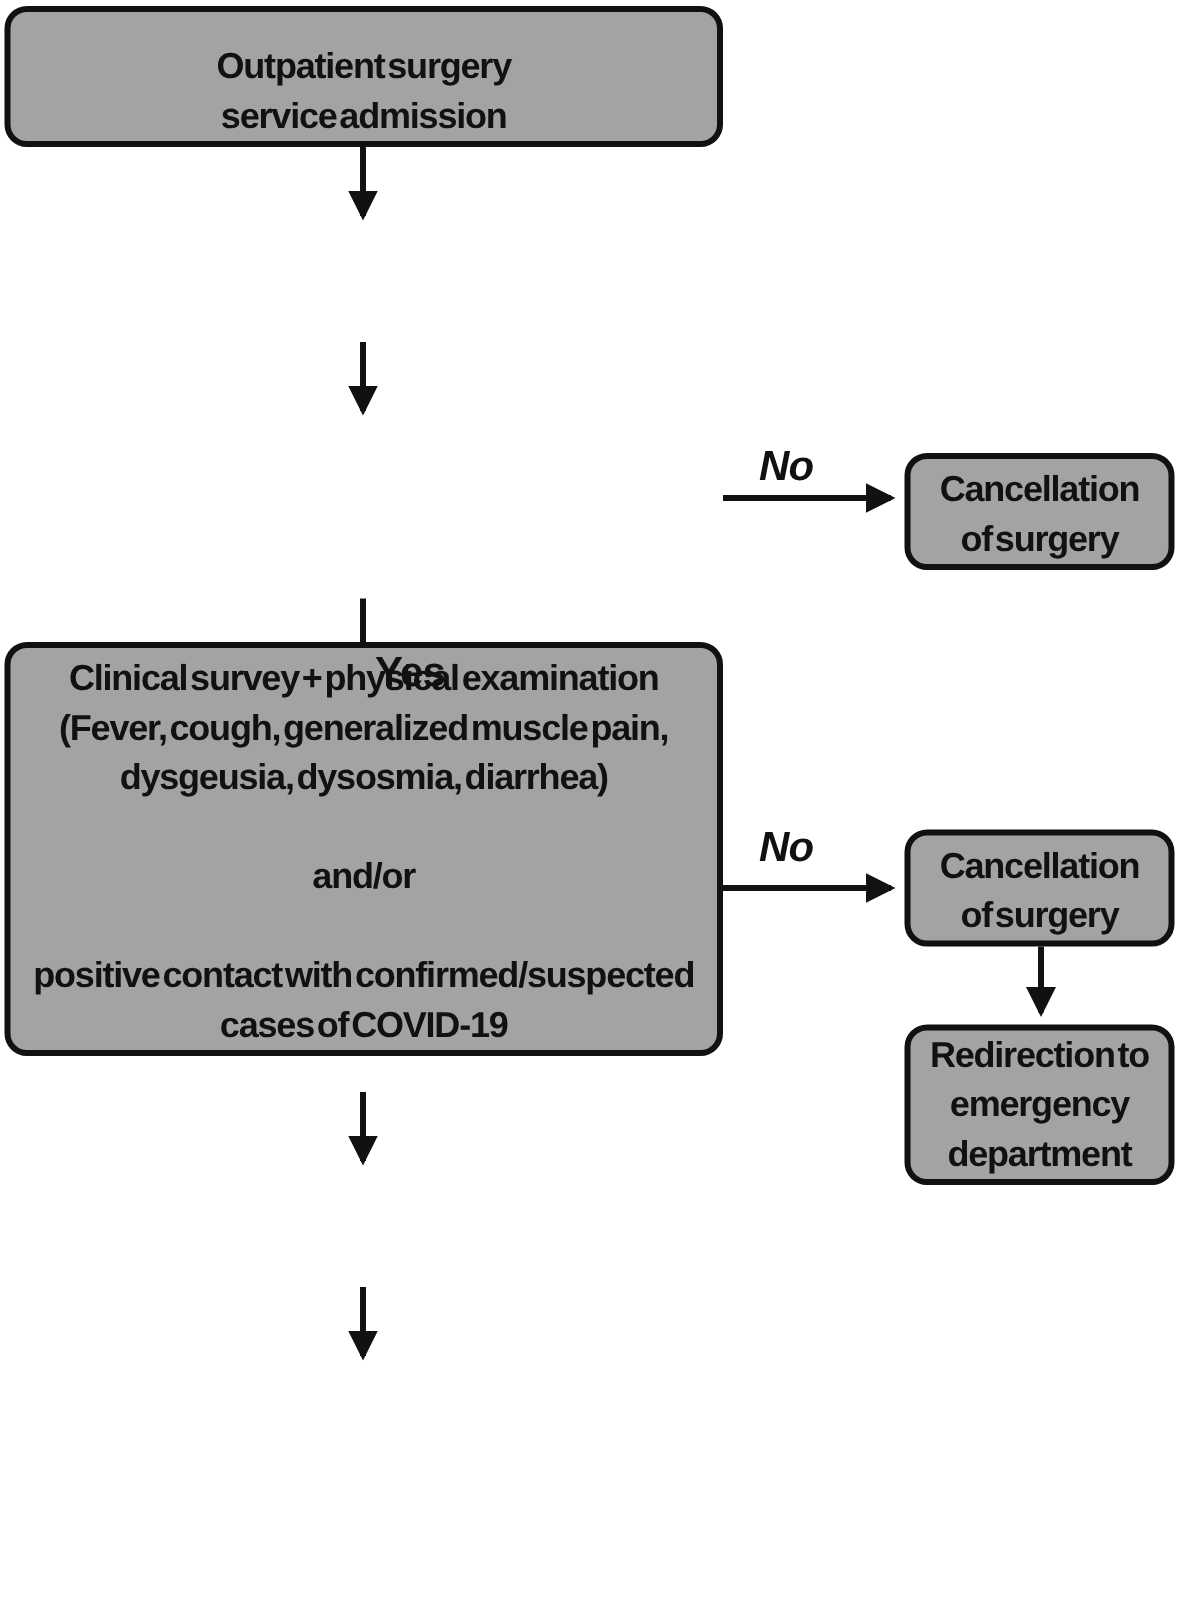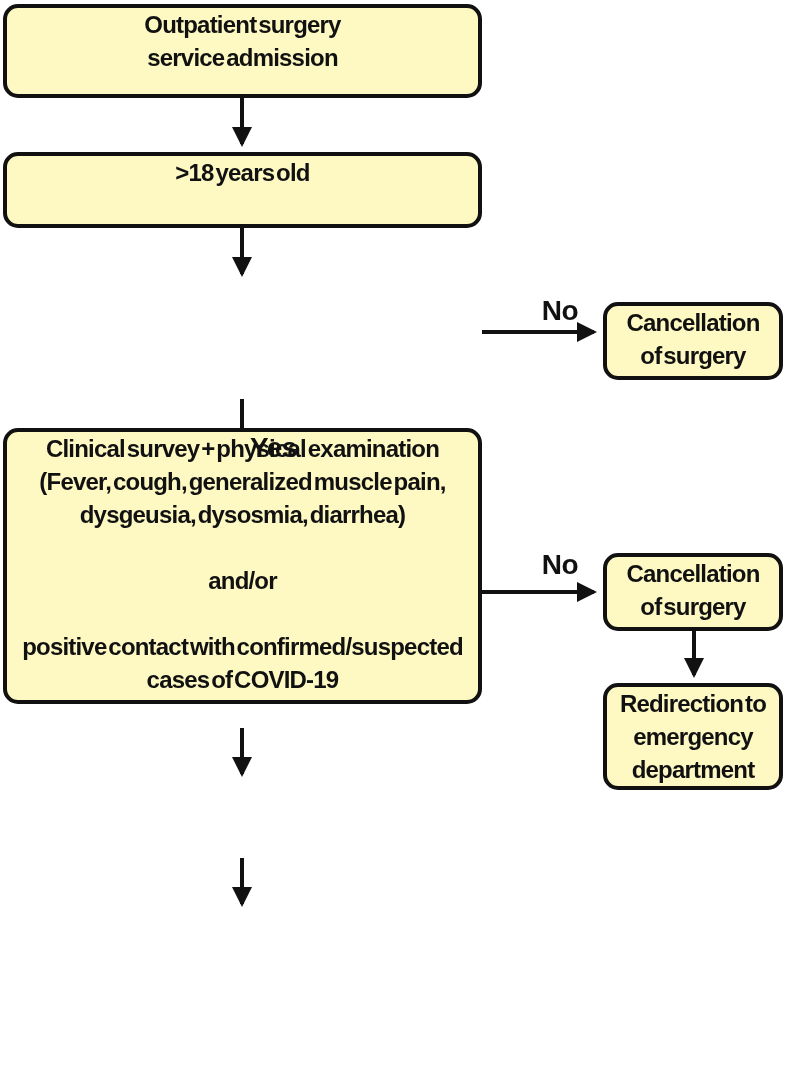--- a/index.html
+++ b/index.html
@@ -16,23 +16,23 @@
     left: 0; top: 0;
     width: 790px; height: 1069px;
   }
   .edges line { stroke: #111111; stroke-width: 4; }
   .edges marker path { fill: #111111; }
   .box {
     position: absolute;
     box-sizing: border-box;
     border: 4px solid #111111;
     border-radius: 15px;
-    background: #fef9c3;
+    background: #a3a3a3;
     display: flex;
-    align-items: flex-start;
+    align-items: flex-end;
     justify-content: center;
   }
   .txt {
     display: block;
     white-space: pre;
     text-align: center;
     font-weight: 700;
     font-size: 24px;
     line-height: 33px;
     letter-spacing: -0.8px;
@@ -41,21 +41,21 @@
   }
   .edge-label {
     position: absolute;
     font-weight: 700;
     font-size: 28px;
     line-height: 30px;
     letter-spacing: -0.5px;
     color: #111111;
     white-space: pre;
   }
-  .centered { text-align: right; }
+  .centered { text-align: left; font-style: italic; }
 
   
   .n-admission  { left: 3px;   top: 4px;   width: 479px; height: 94px;  }
   .n-age        { left: 3px;   top: 152px; width: 479px; height: 76px;  }
   .n-quarantine { left: 3px;   top: 281px; width: 479px; height: 118px; }
   .n-screening  { left: 3px;   top: 428px; width: 479px; height: 276px; }
   .n-procedure  { left: 3px;   top: 782px; width: 479px; height: 76px;  }
   .n-followup   { left: 3px;   top: 912px; width: 479px; height: 152px; }
   .n-cancel1    { left: 603px; top: 302px; width: 180px; height: 78px;  }
   .n-cancel2    { left: 603px; top: 553px; width: 180px; height: 78px;  }
@@ -85,23 +85,20 @@
     <line x1="694" y1="631" x2="694" y2="675" marker-end="url(#ah)"></line>
     <line x1="242" y1="728" x2="242" y2="774" marker-end="url(#ah)"></line>
     <line x1="242" y1="858" x2="242" y2="904" marker-end="url(#ah)"></line>
   </svg>
 
   <div class="box n-admission">
     <span class="txt">Outpatient surgery
 service admission</span>
   </div>
 
-  <div class="box n-age">
-    <span class="txt">&gt;18 years old</span>
-  </div>
 
 
   <div class="box n-screening">
     <span class="txt">Clinical survey + physical examination
 (Fever, cough, generalized muscle pain,
 dysgeusia, dysosmia, diarrhea)
 
 and/or
 
 positive contact with confirmed/suspected

